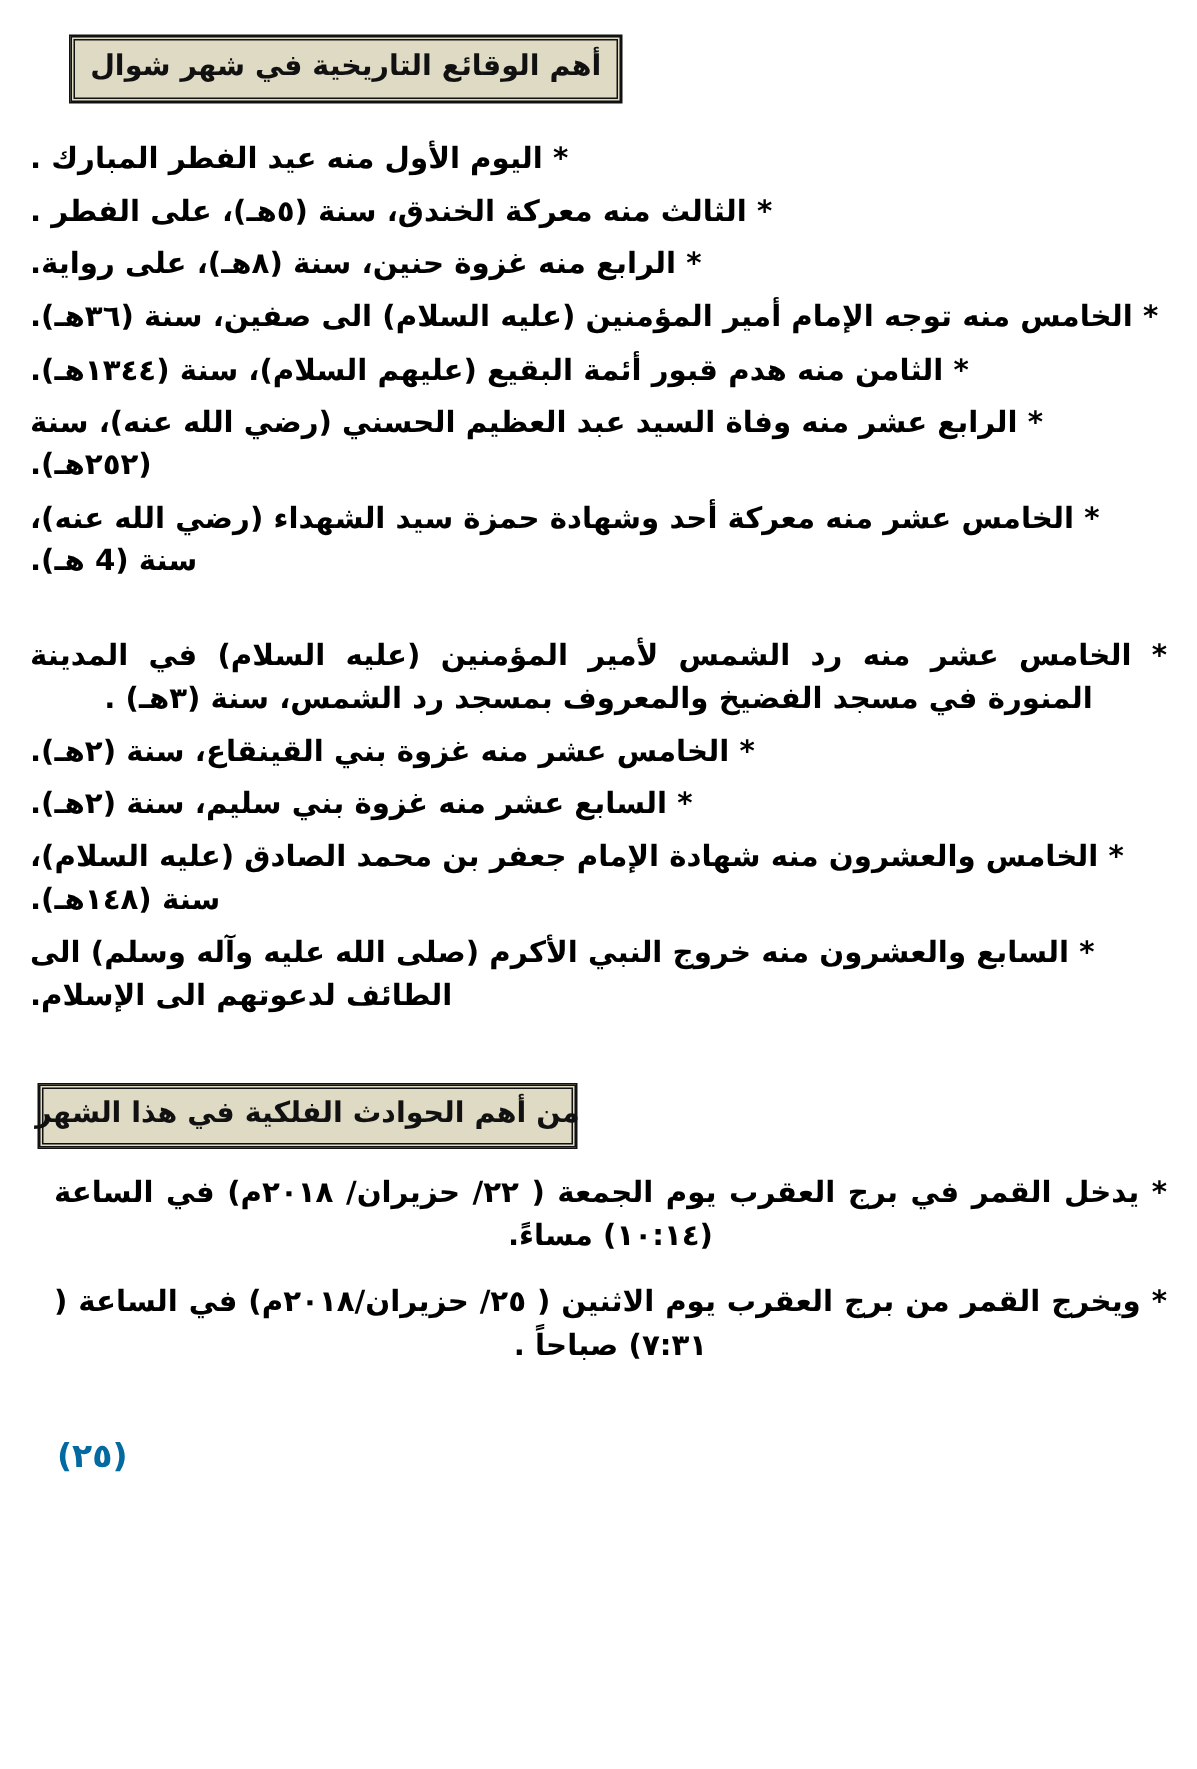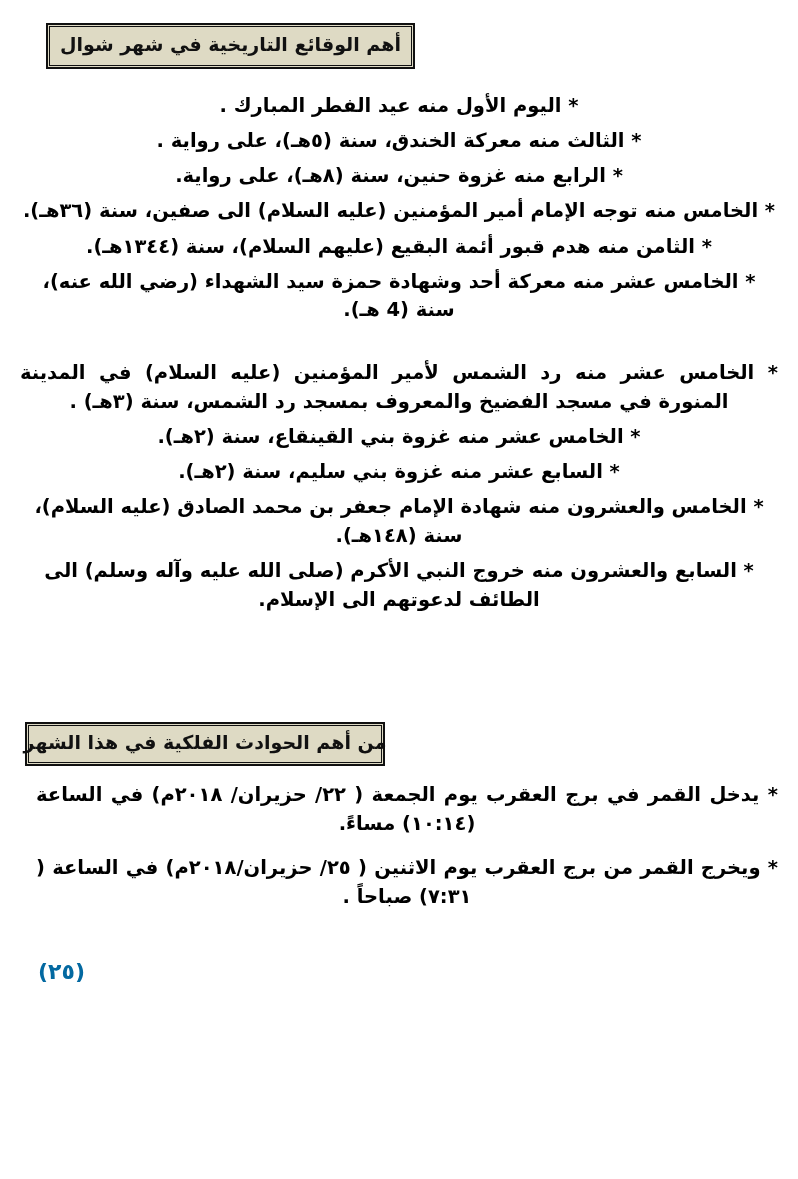--- a/index.html
+++ b/index.html
@@ -81,21 +81,21 @@
 
   .event-line {
     font-size: 19.5px;
     font-weight: bold;
     line-height: 1.47;
     color: #000000;
     margin: 0 0 6.5px 0;
     direction: rtl;
     unicode-bidi: isolate;
   }
-  .event-line.centered { text-align: center; }
+  .event-line.centered { text-align: left; }
   .event-line.flow {
     text-align: justify;
     text-align-last: center;
     margin-top: 34px;
   }
 
   .astro-line {
     font-size: 19.5px;
     font-weight: bold;
     line-height: 1.5;
@@ -122,24 +122,25 @@
 <body>
 
 <div class="page">
 
   <div class="heading-box" id="heading-historical">
     <span class="heading-text">أهم الوقائع التاريخية في شهر شوال</span>
   </div>
 
   <div class="events-list">
     <p class="event-line centered">* اليوم الأول منه عيد الفطر المبارك .</p>
-    <p class="event-line centered">* الثالث منه معركة الخندق، سنة (٥هـ)، على رواية .</p>
+    <p class="event-line centered">* الثالث منه معركة الخندق، سنة (٥هـ)، على الفطر .</p>
     <p class="event-line centered">* الرابع منه غزوة حنين، سنة (٨هـ)، على رواية.</p>
     <p class="event-line centered">* الخامس منه توجه الإمام أمير المؤمنين (عليه السلام) الى صفين، سنة (٣٦هـ).</p>
     <p class="event-line centered">* الثامن منه هدم قبور أئمة البقيع (عليهم السلام)، سنة (١٣٤٤هـ).</p>
+    <p class="event-line centered">* الرابع عشر منه وفاة السيد عبد العظيم الحسني (رضي الله عنه)، سنة (٢٥٢هـ).</p>
     <p class="event-line centered">* الخامس عشر منه معركة أحد وشهادة حمزة سيد الشهداء (رضي الله عنه)، سنة (4 هـ).</p>
     <p class="event-line flow">* الخامس عشر منه رد الشمس لأمير المؤمنين (عليه السلام) في المدينة المنورة في مسجد الفضيخ والمعروف بمسجد رد الشمس، سنة (٣هـ) .</p>
     <p class="event-line centered">* الخامس عشر منه غزوة بني القينقاع، سنة (٢هـ).</p>
     <p class="event-line centered">* السابع عشر منه غزوة بني سليم، سنة (٢هـ).</p>
     <p class="event-line centered">* الخامس والعشرون منه شهادة الإمام جعفر بن محمد الصادق (عليه السلام)، سنة (١٤٨هـ).</p>
     <p class="event-line centered">* السابع والعشرون منه خروج النبي الأكرم (صلى الله عليه وآله وسلم) الى الطائف لدعوتهم الى الإسلام.</p>
   </div>
 
   <div class="heading-box" id="heading-astronomical">
     <span class="heading-text">من أهم الحوادث الفلكية في هذا الشهر</span>

